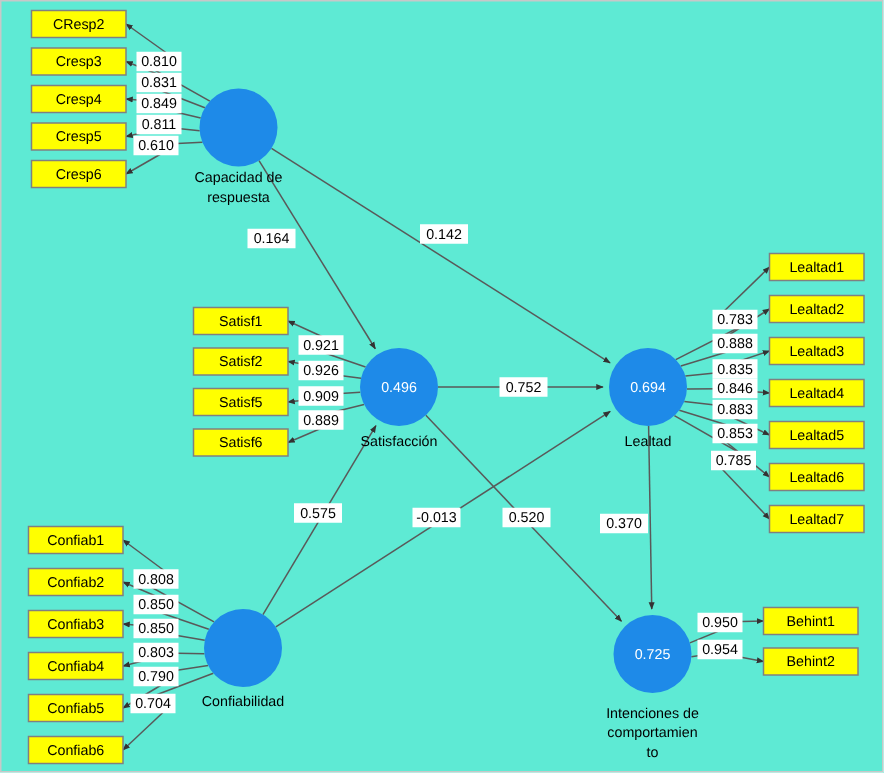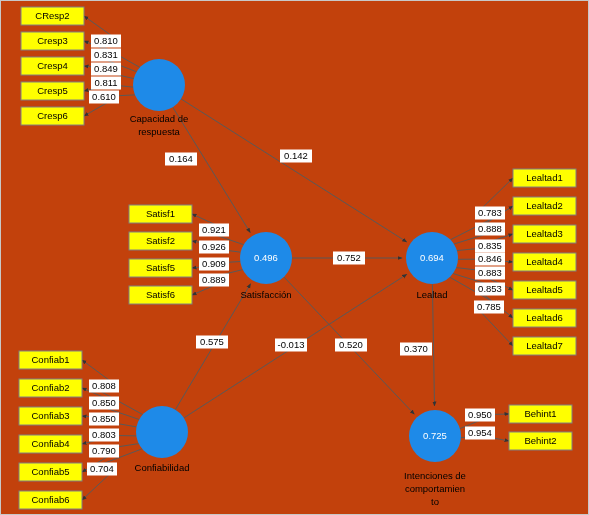--- a/index.html
+++ b/index.html
@@ -5,21 +5,21 @@
 <style>
   html, body {
     margin: 0;
     padding: 0;
     background: #ffffff;
   }
   #canvas-wrap {
     position: relative;
     width: 589px;
     height: 515px;
-    background: #c2410c;
+    background: #5eead4;
     border: 1px solid #c8c8c8;
     box-sizing: border-box;
     overflow: hidden;
     font-family: "Liberation Sans", sans-serif;
   }
   svg#diagram {
     position: absolute;
     top: 0;
     left: 0;
     width: 589px;

